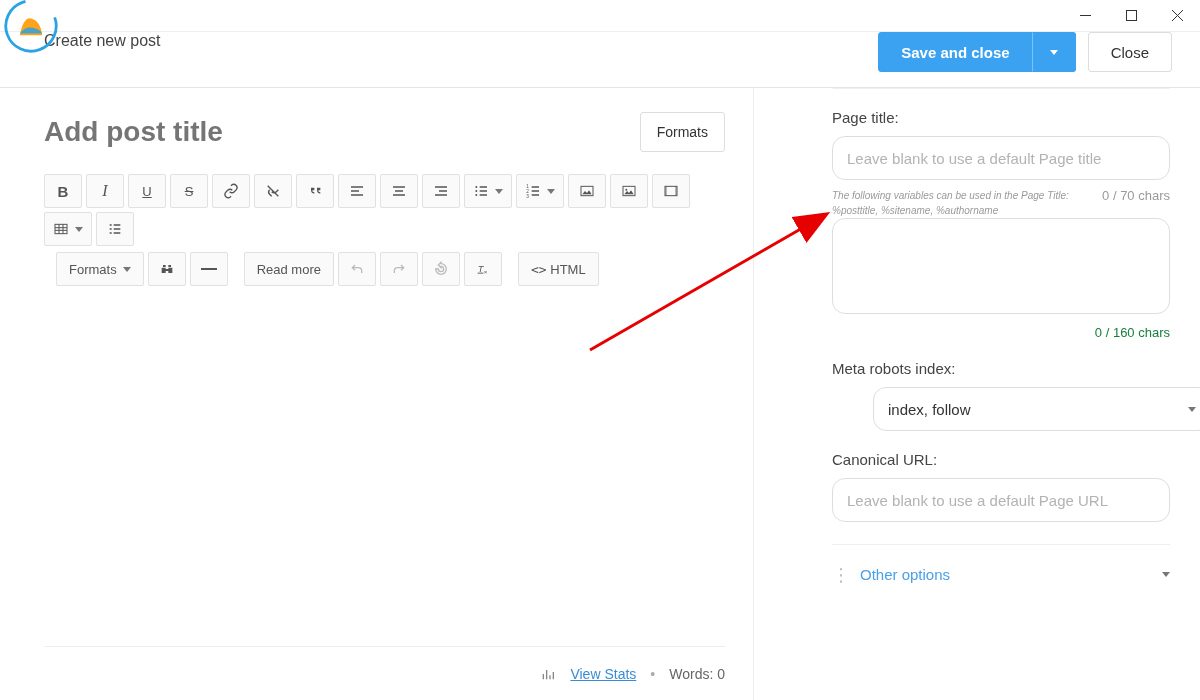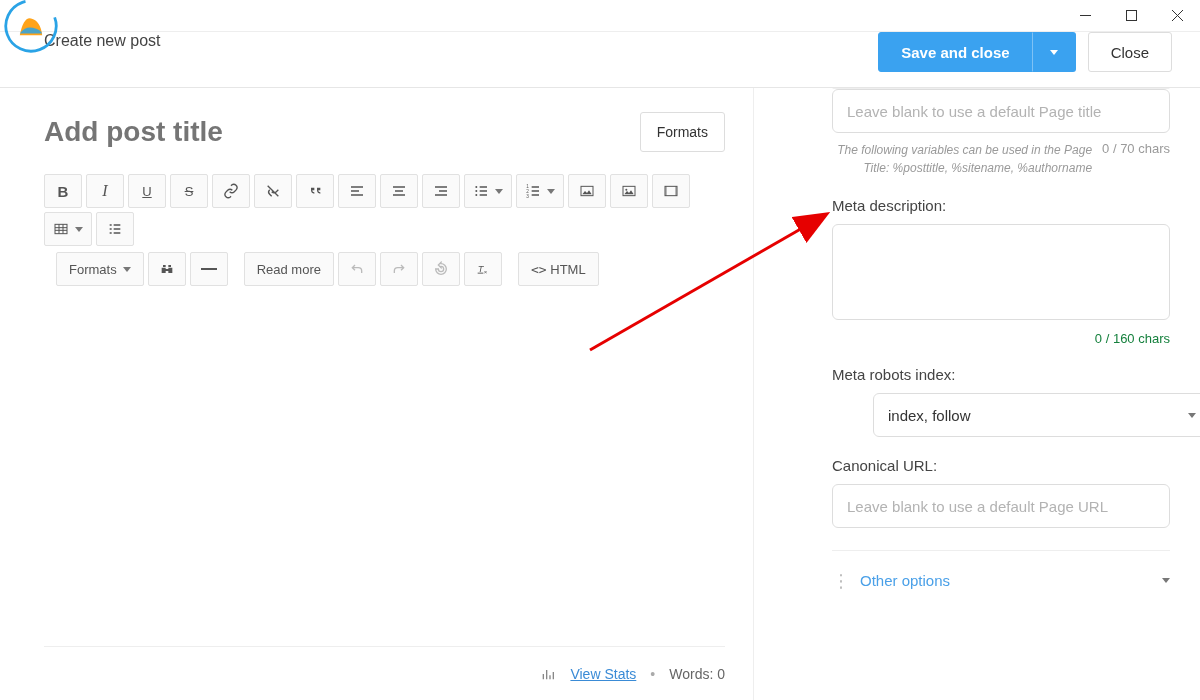--- a/index.html
+++ b/index.html
@@ -37,27 +37,27 @@
 .caret { width: 0; height: 0; border-left: 4px solid transparent; border-right: 4px solid transparent; border-top: 5px solid #777; display: inline-block; }
 .tbtn svg { width: 16px; height: 16px; }
 
 .editor-body { flex: 1; }
 .editor-footer { border-top: 1px solid #eee; margin-right: 28px; height: 54px; display: flex; align-items: center; justify-content: flex-end; gap: 14px; color: #666; font-size: 14px; }
 .stats-link { color: #3a8bd6; text-decoration: underline; cursor: pointer; }
 .dot { color: #aaa; }
 
 .sidebar { width: 398px; padding: 0 30px 10px 30px; overflow-y: auto; color: #444; }
 .sb-label { font-size: 15px; color: #444; margin: 20px 0 10px; }
-.sb-input, .sb-textarea, .sb-select { width: 100%; border: 1px solid #ddd; border-radius: 6px; font-size: 15px; font-family: inherit; color: #333; background: #fff; }
+.sb-input, .sb-textarea, .sb-select { width: 100%; border: 1px solid #ddd; border-radius: 13px; font-size: 15px; font-family: inherit; color: #333; background: #fff; }
 .sb-input { height: 44px; padding: 0 14px; }
 .sb-textarea { height: 96px; padding: 10px 14px; resize: none; }
 .sb-input::placeholder, .sb-textarea::placeholder { color: #b3b3b3; }
 .sb-select { height: 44px; padding: 0 14px; display: flex; align-items: center; justify-content: space-between; cursor: pointer; margin-left: 41px; }
 .sb-hint-row { display: flex; justify-content: space-between; align-items: flex-start; margin-top: 8px; gap: 10px; }
-.sb-hint { font-style: italic; color: #9a9a9a; font-size: 12px; line-height: 1.5; flex: 1; text-align: right; }
+.sb-hint { font-style: italic; color: #9a9a9a; font-size: 10px; line-height: 1.5; flex: 1; }
 .sb-count { color: #9a9a9a; font-size: 13px; white-space: nowrap; }
 .sb-count-right { text-align: right; margin-top: 8px; color: #15803d; font-size: 13px; }
 
 .other-row { border-top: 1px solid #eee; margin-top: 22px; padding-top: 12px; display: flex; align-items: center; cursor: pointer; height: 48px;}
 .other-row .drag { color: #bbb; font-size: 18px; width: 28px; }
 .other-row .lbl { flex: 1; color: #4aa0e8; font-size: 15px; }
 .other-row .caret2 { color: #bbb; }
 
 .sidebar::-webkit-scrollbar { width: 8px; }
 .sidebar::-webkit-scrollbar-thumb { background: #ddd; border-radius: 4px; }
@@ -253,27 +253,27 @@
         </svg>
       <span class="stats-link">View Stats</span>
       <span class="dot">•</span>
       <span><span>Words:</span> <span>0</span></span>
     </div>
   </div>
 
   <div class="sidebar">
     <div style="height:1px;border:1px solid #eee;border-radius:0 0 3px 3px;margin-top:-1px"></div>
 
+    <div class="sb-label">Page title:</div>
     <input class="sb-input" placeholder="Leave blank to use a default Page title" style="">
     <div class="sb-hint-row">
       <div class="sb-hint">The following variables can be used in the Page Title: %posttitle, %sitename, %authorname</div>
       <div class="sb-count">0 / 70 chars</div>
     </div>
 
-    <div class="sb-label">Meta description:</div>
     <textarea class="sb-textarea" style=""></textarea>
     <div class="sb-count-right">0 / 160 chars</div>
 
     <div class="sb-label">Meta robots index:</div>
     <div class="sb-select">
       <span>index, follow</span>
       <span class="caret"></span>
     </div>
 
     <div class="sb-label">Canonical URL:</div>

